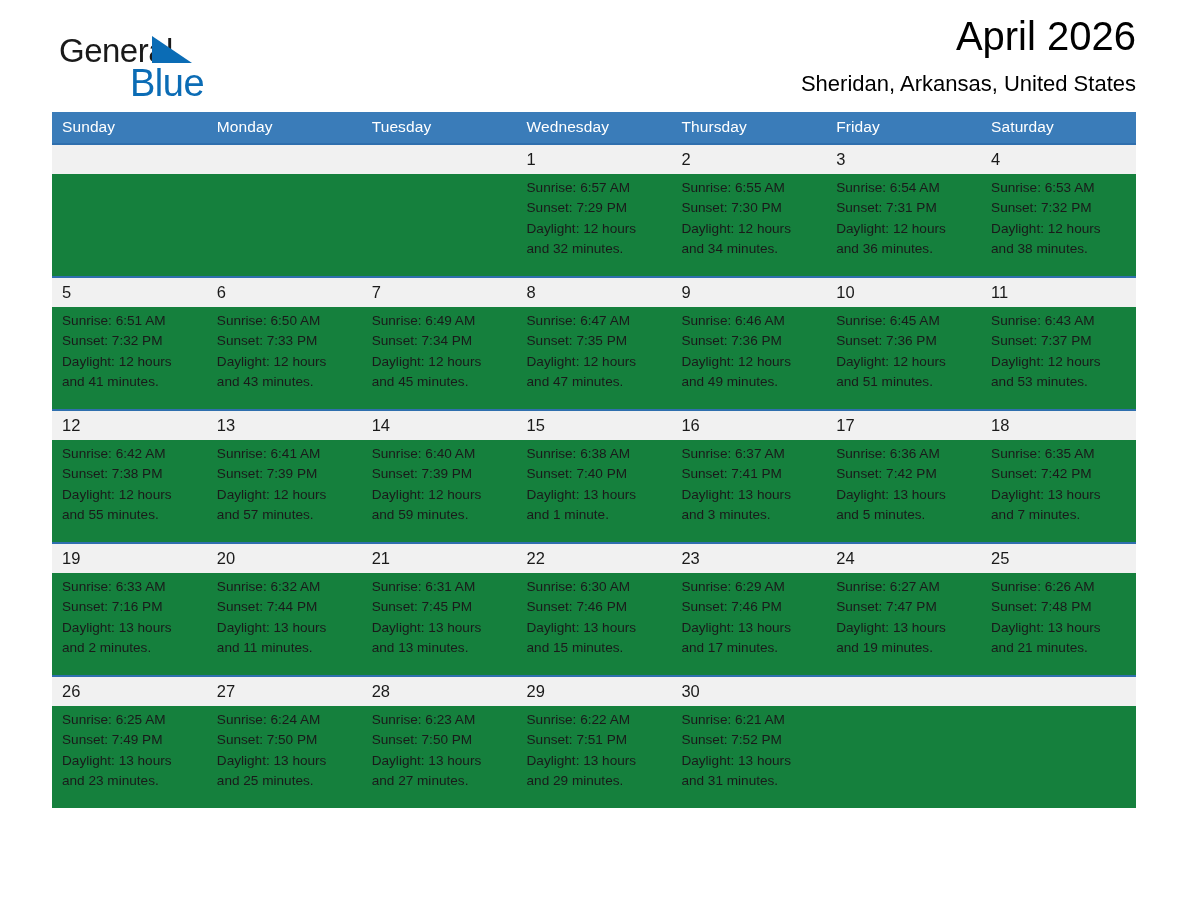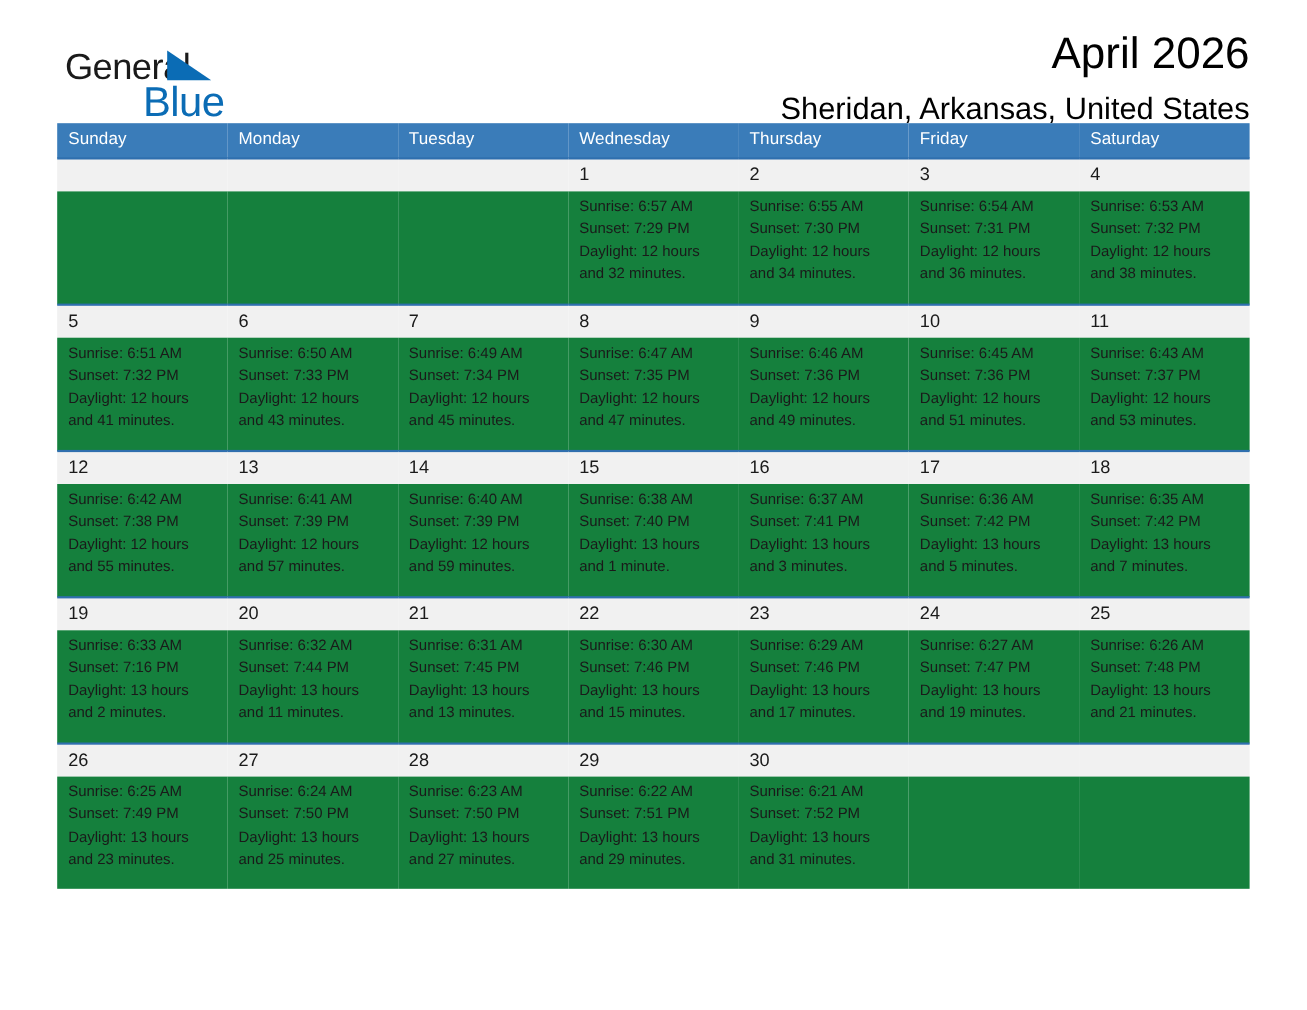--- a/index.html
+++ b/index.html
@@ -18,21 +18,21 @@
     position: relative;
     width: 1188px;
     height: 918px;
     box-sizing: border-box;
     padding: 0 52px;
   }
 
   
   .header {
     display: flex;
-    align-items: center;
+    align-items: flex-end;
     justify-content: space-between;
     padding-top: 44px;
     height: 96px;
     box-sizing: border-box;
   }
   .logo {
     position: relative;
     width: 190px;
     height: 72px;
     line-height: 1;
@@ -70,21 +70,21 @@
     padding-top: 2px;
   }
   .cal-title {
     font-size: 40px;
     font-weight: normal;
     color: #000000;
     line-height: 1.12;
     letter-spacing: 0px;
   }
   .cal-subtitle {
-    font-size: 28px;
+    font-size: 22px;
     font-weight: normal;
     color: #000000;
     margin-top: 12px;
     line-height: 1.15;
   }
 
   
   .calendar {
     width: 1084px;
     margin-top: 16px;

